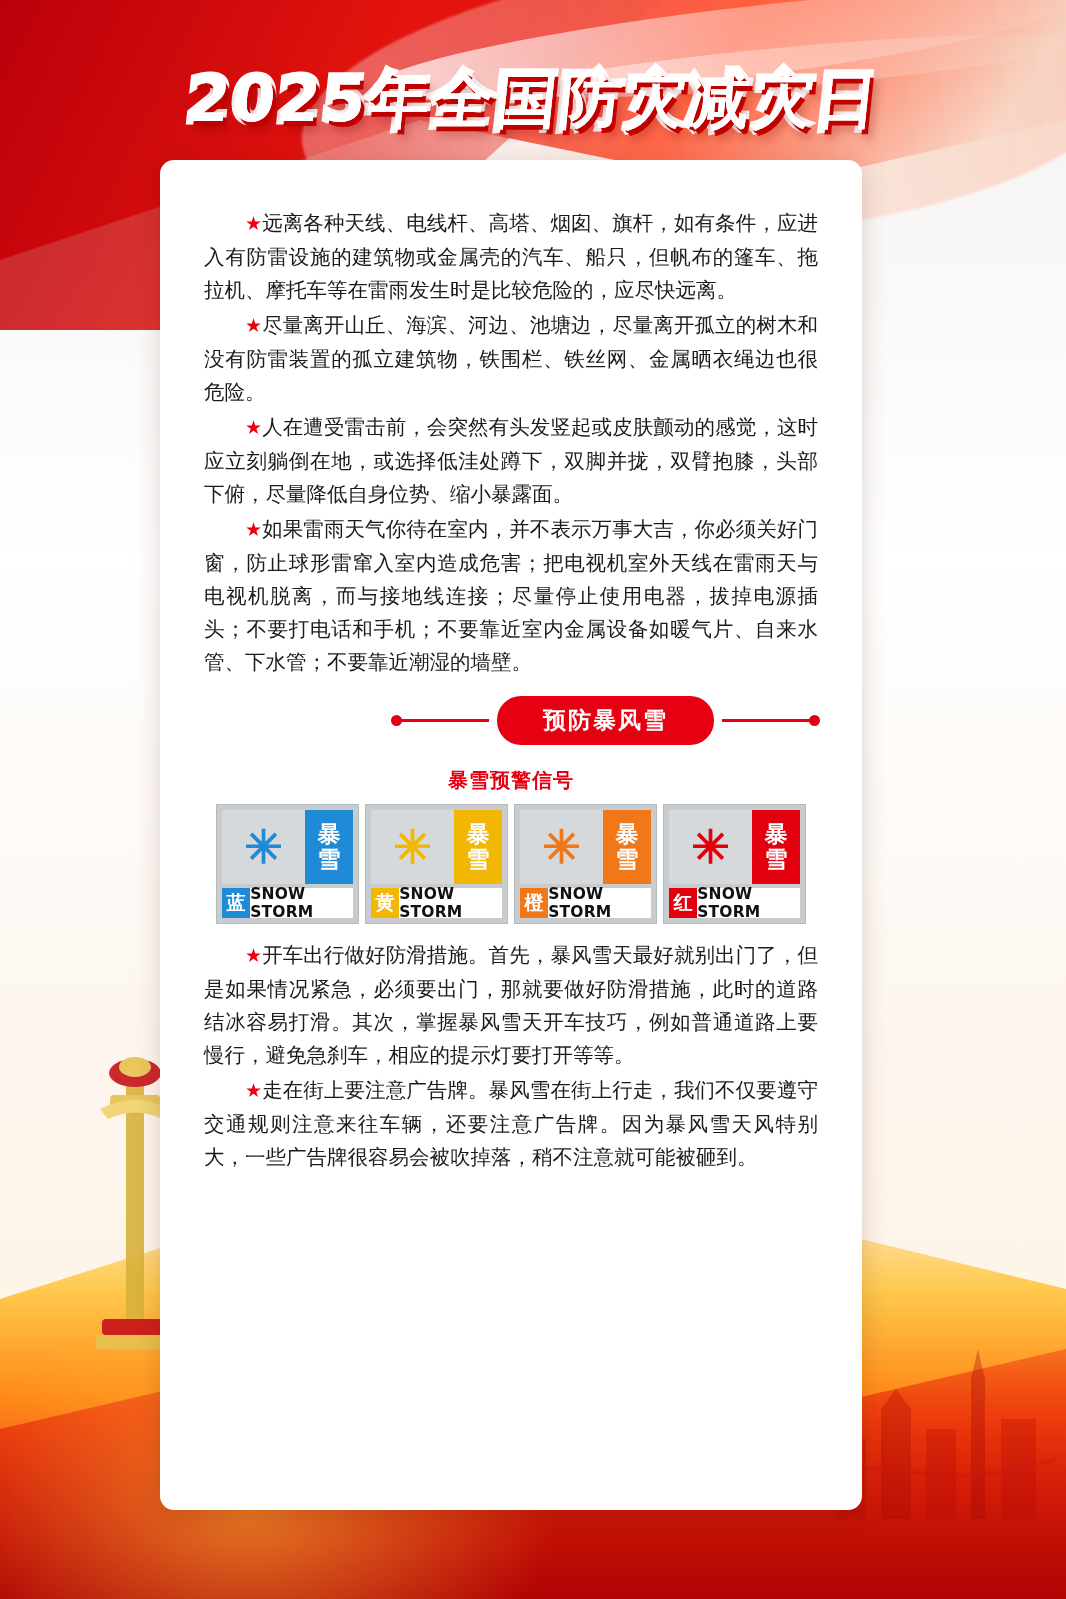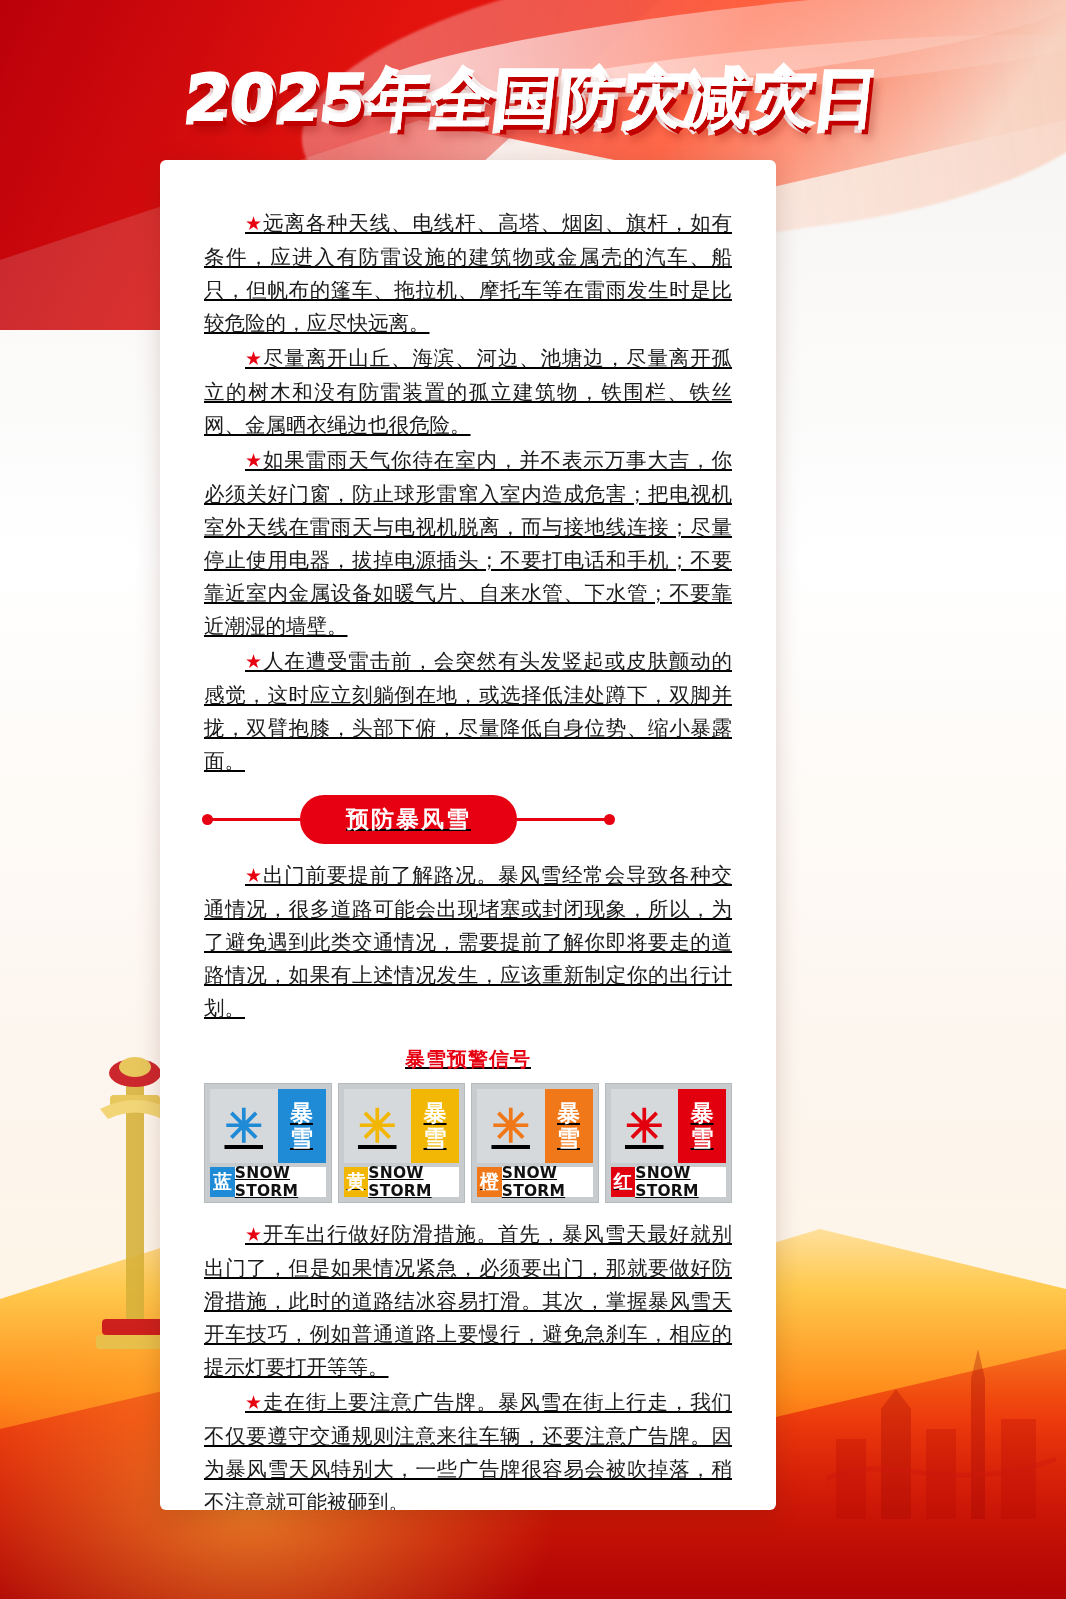--- a/index.html
+++ b/index.html
@@ -112,30 +112,29 @@
        0 0 0 #fff,
        4px 5px 0 #c10000,
        7px 9px 10px rgba(120,0,0,.35);
     transform: skewX(-6deg);
   }
 
   
   .card {
     position: absolute;
     left: 160px; top: 160px;
-    width: 616px;
+    width: 702px;
     height: 1350px;
     background: #ffffff;
-    border-radius: 6px;
+    border-radius: 14px;
     box-shadow: 0 6px 26px rgba(80,20,0,0.18);
     z-index: 5;
     padding: 46px 44px 0 44px;
     box-sizing: border-box;
     overflow: hidden;
-    text-decoration: underline;
   }
 
   p.para {
     margin: 0 0 2px 0;
     font-size: 20.5px;
     line-height: 33px;
     color: #1b1b1b;
     text-indent: 41px;
     text-align: justify;
     font-family: "Liberation Sans", sans-serif;
@@ -143,23 +142,23 @@
   p.para .star {
     color: #e60012;
     font-size: 19px;
     letter-spacing: 0;
   }
 
   
   .banner-row {
     display: flex;
     align-items: center;
-    justify-content: flex-start;
+    justify-content: flex-end;
     margin: 18px 0 14px 0;
-    gap: 0;
+    gap: 8px;
   }
   .banner-line {
     position: relative;
     width: 96px;
     height: 3px;
     background: #e60012;
   }
   .banner-line.left::before,
   .banner-line.right::after {
     content: "";
@@ -294,30 +293,29 @@
   </svg>
 
   <div class="title-wrap">
     <div class="title">2025年全国防灾减灾日</div>
   </div>
 
   <div class="card">
 
     <p class="para"><span class="star">★</span>远离各种天线、电线杆、高塔、烟囱、旗杆，如有条件，应进入有防雷设施的建筑物或金属壳的汽车、船只，但帆布的篷车、拖拉机、摩托车等在雷雨发生时是比较危险的，应尽快远离。</p>
     <p class="para"><span class="star">★</span>尽量离开山丘、海滨、河边、池塘边，尽量离开孤立的树木和没有防雷装置的孤立建筑物，铁围栏、铁丝网、金属晒衣绳边也很危险。</p>
+    <p class="para"><span class="star">★</span>人在遭受雷击前，会突然有头发竖起或皮肤颤动的感觉，这时应立刻躺倒在地，或选择低洼处蹲下，双脚并拢，双臂抱膝，头部下俯，尽量降低自身位势、缩小暴露面。</p>
     <p class="para"><span class="star">★</span>如果雷雨天气你待在室内，并不表示万事大吉，你必须关好门窗，防止球形雷窜入室内造成危害；把电视机室外天线在雷雨天与电视机脱离，而与接地线连接；尽量停止使用电器，拔掉电源插头；不要打电话和手机；不要靠近室内金属设备如暖气片、自来水管、下水管；不要靠近潮湿的墙壁。</p>
-    <p class="para"><span class="star">★</span>人在遭受雷击前，会突然有头发竖起或皮肤颤动的感觉，这时应立刻躺倒在地，或选择低洼处蹲下，双脚并拢，双臂抱膝，头部下俯，尽量降低自身位势、缩小暴露面。</p>
 
     <div class="banner-row">
       <div class="banner-line left"></div>
       <div class="banner-pill">预防暴风雪</div>
       <div class="banner-line right"></div>
     </div>
 
-    <p class="para"><span class="star">★</span>出门前要提前了解路况。暴风雪经常会导致各种交通情况，很多道路可能会出现堵塞或封闭现象，所以，为了避免遇到此类交通情况，需要提前了解你即将要走的道路情况，如果有上述情况发生，应该重新制定你的出行计划。</p>
 
     <div class="signal-title">暴雪预警信号</div>
 
     <div class="signal-row">
 
       <div class="signal">
         <div class="signal-top">
           <div class="sig-icon">
               <span style="color:#1f8ad6">✳</span>
             </div>

